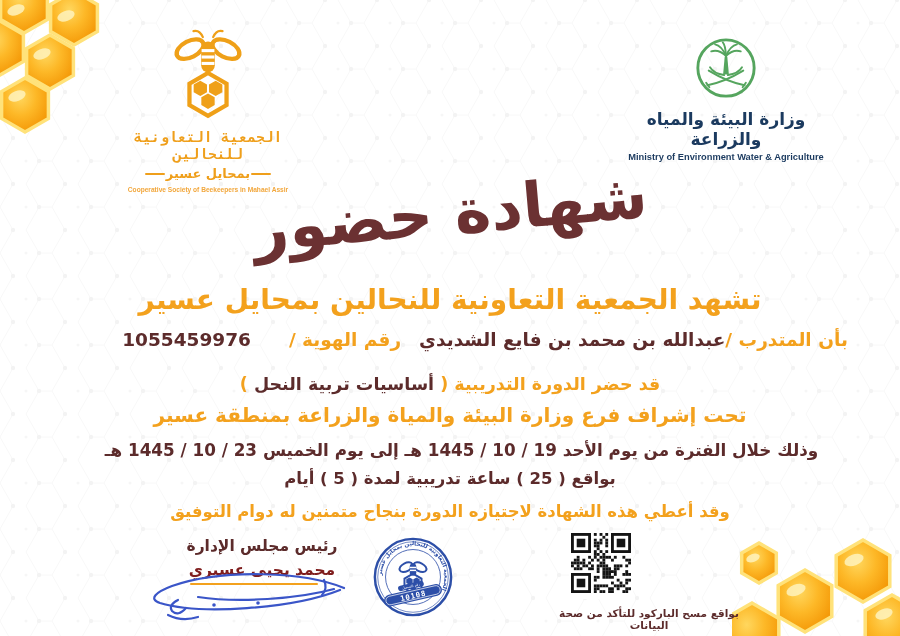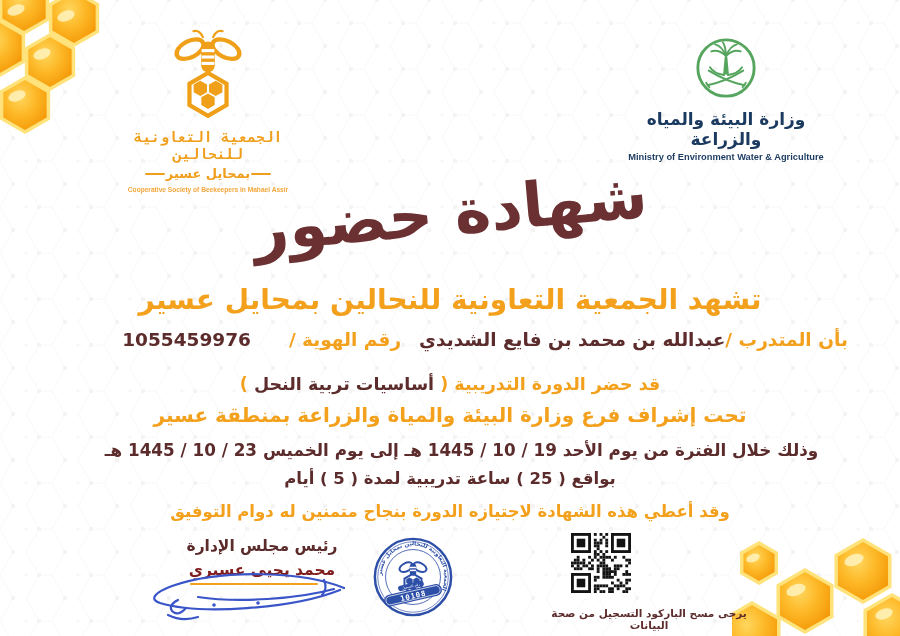--- a/index.html
+++ b/index.html
@@ -361,15 +361,15 @@
         <rect fill="#ffffff" x="3" y="3" width="15" height="15"></rect>
         <rect x="6" y="6" width="9" height="9"></rect>
         <rect x="42" y="0" width="21" height="21"></rect>
         <rect fill="#ffffff" x="45" y="3" width="15" height="15"></rect>
         <rect x="48" y="6" width="9" height="9"></rect>
         <rect x="0" y="42" width="21" height="21"></rect>
         <rect fill="#ffffff" x="3" y="45" width="15" height="15"></rect>
         <rect x="6" y="48" width="9" height="9"></rect>
       </svg>
   </div>
-  <div class="layer qr-caption">يرجى مسح الباركود التسجيل من صحة البيانات</div>
+  <div class="layer qr-caption">بواقع مسح الباركود للتأكد من صحة البيانات</div>
 
 </div>
 
 </body></html>

